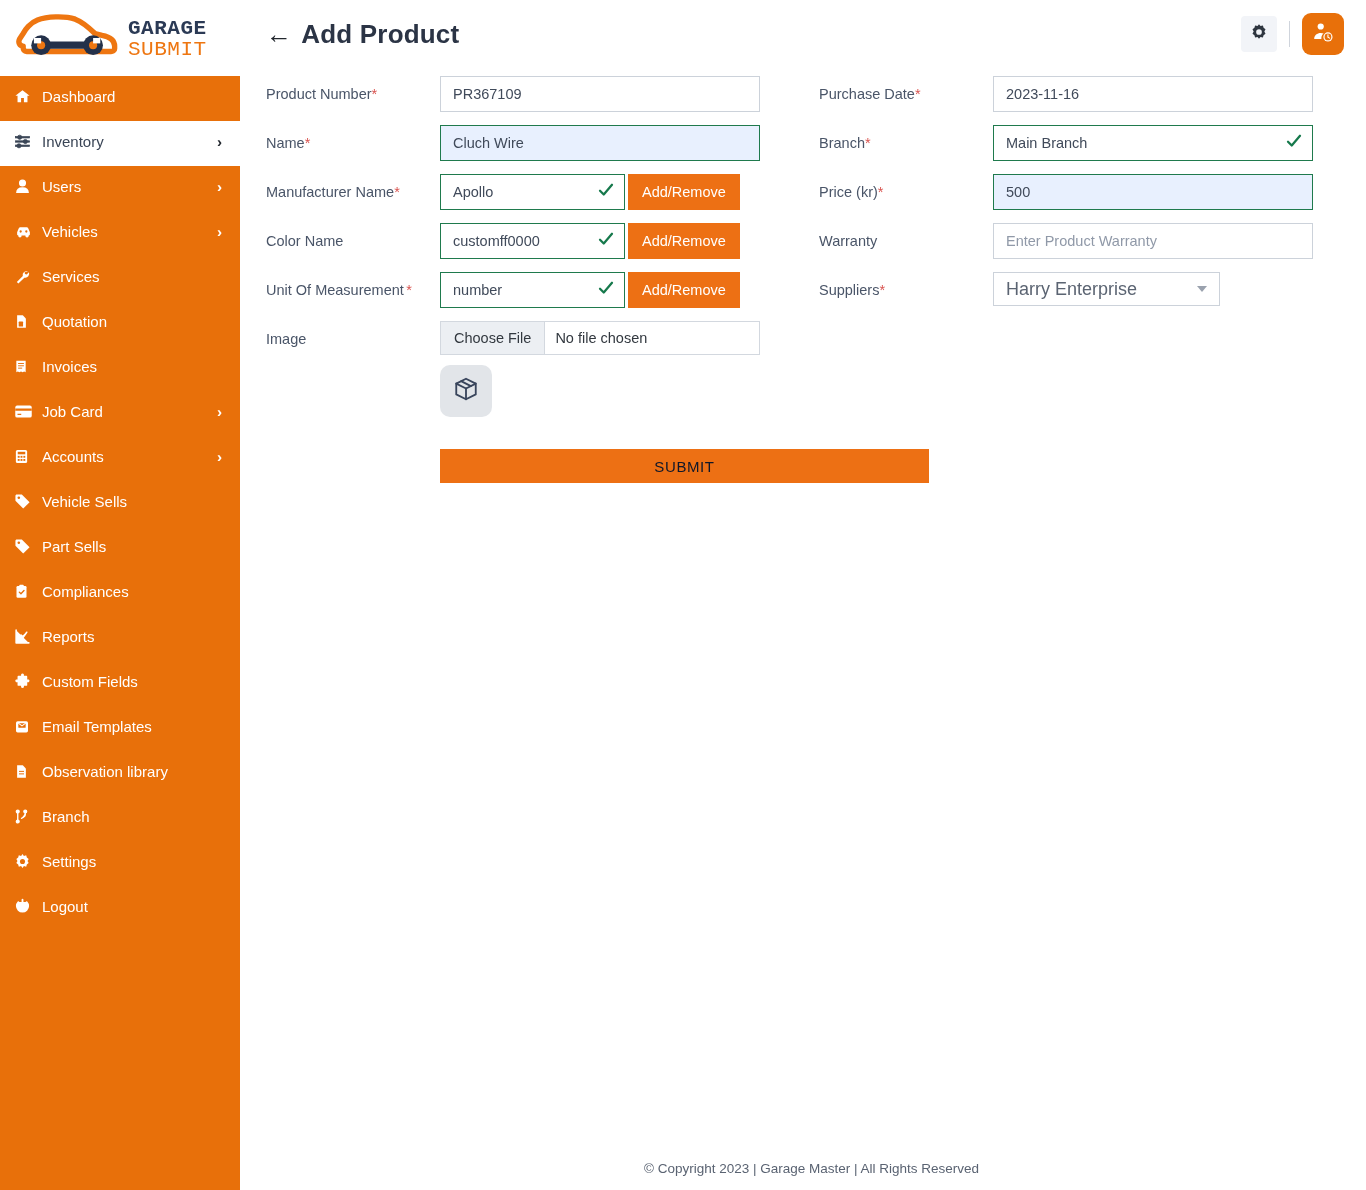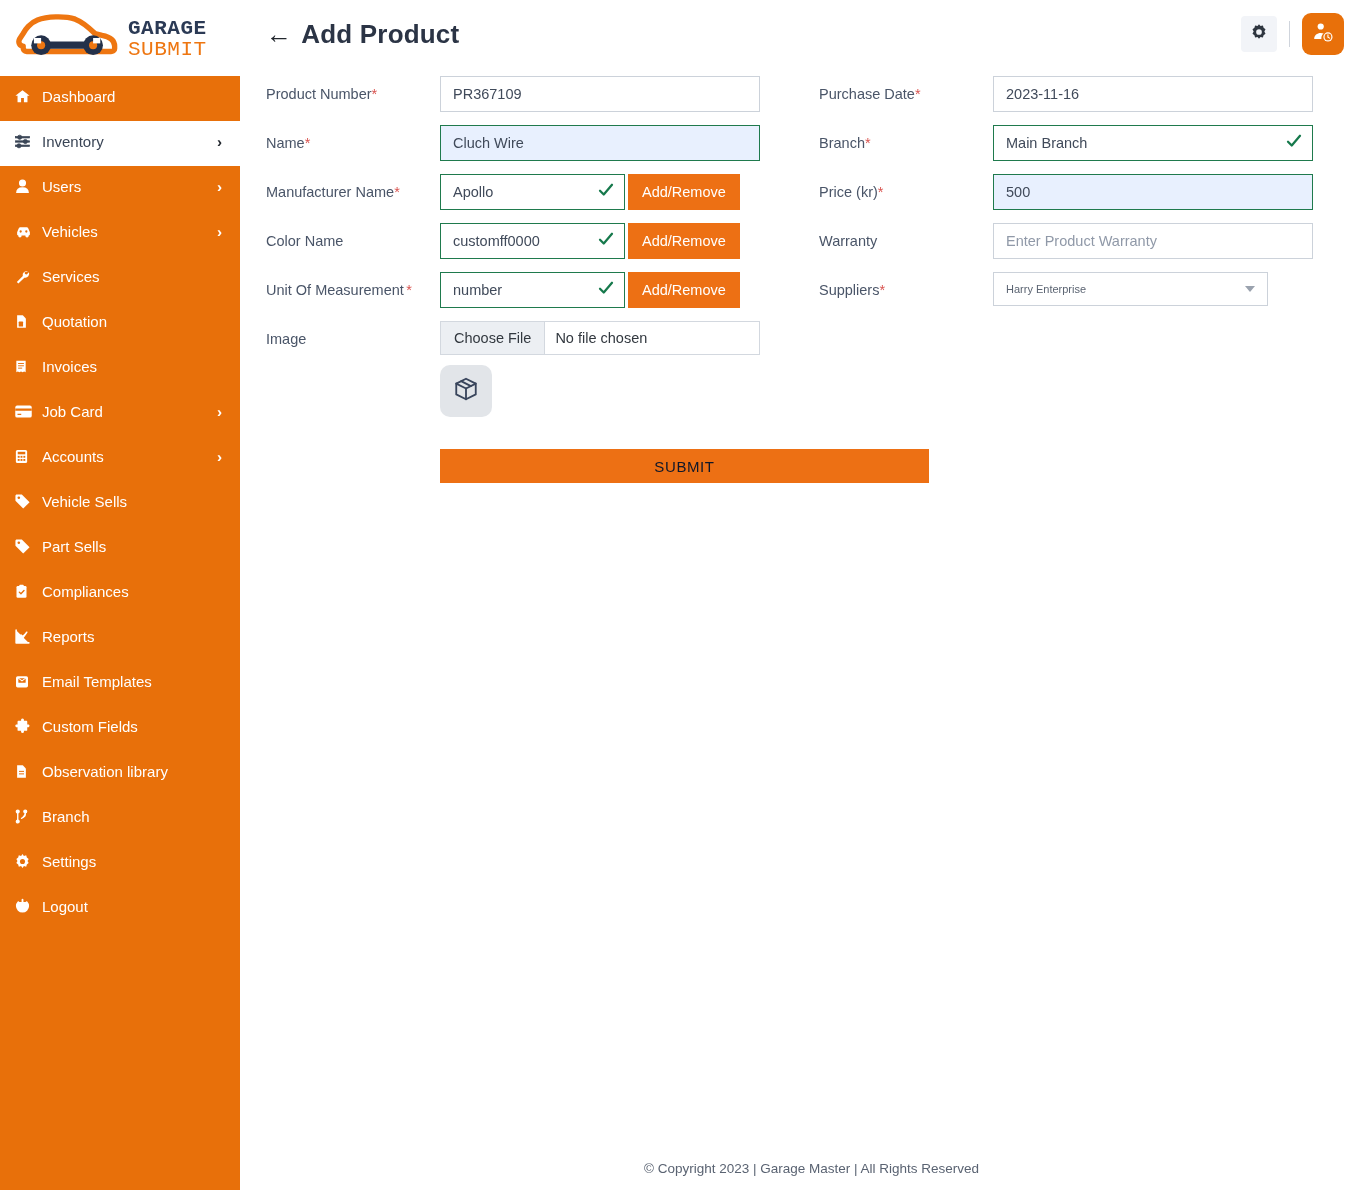--- a/index.html
+++ b/index.html
@@ -182,25 +182,25 @@
     color: #ffffff;
     border: none;
     font-size: 14.5px;
     padding: 0 14px;
     margin-left: 3px;
     cursor: pointer;
     font-family: "Liberation Sans", sans-serif;
     white-space: nowrap;
   }
   .select-box {
-    width: 275px;
+    width: 227px;
     height: 34px;
     border: 1px solid #ccd2da;
     background: #ffffff;
-    font-size: 11px;
+    font-size: 18px;
     color: #5b6472;
     padding: 12px 12px;
     display: flex;
     align-items: center;
     cursor: pointer;
     position: relative;
   }
   .select-box .caret {
     margin-left: auto;
     width: 0; height: 0;
@@ -433,36 +433,36 @@
           <svg width="17" height="17" viewBox="0 0 24 24" fill="none" stroke="#fff" stroke-width="2.2" stroke-linecap="round" stroke-linejoin="round">
               <path d="M3 3 v18 h18"></path>
               <path d="M6 15 l4-5 3 3 5-7"></path>
             </svg>
         </span>
         <span class="lbl">Reports</span>
       </div>
 
       <div class="nav-item">
         <span class="ico">
+          <svg width="17" height="17" viewBox="0 0 24 24">
+              <path d="M10 2 a2.3 2.3 0 0 1 4 0 v2 h3.5 a1.2 1.2 0 0 1 1.2 1.2 V9 h2 a2.3 2.3 0 0 1 0 4 h-2 v3.8 a1.2 1.2 0 0 1-1.2 1.2 H14 v2 a2.3 2.3 0 0 1-4 0 v-2 H6.2 A1.2 1.2 0 0 1 5 16.8 V13 H3 a2.3 2.3 0 0 1 0-4 h2 V5.2 A1.2 1.2 0 0 1 6.2 4 H10 Z"></path>
+            </svg>
+        </span>
+        <span class="lbl">Custom Fields</span>
+      </div>
+
+      <div class="nav-item">
+        <span class="ico">
           <svg width="16" height="17" viewBox="0 0 24 24">
               <rect x="3" y="4" width="18" height="17" rx="2.5"></rect>
               <rect x="6.5" y="7" width="11" height="7" rx="1" fill="#e8700a"></rect>
               <path d="M6.5 7 l5.5 4 5.5-4" fill="none" stroke="#fff" stroke-width="1.6"></path>
             </svg>
         </span>
         <span class="lbl">Email Templates</span>
-      </div>
-
-      <div class="nav-item">
-        <span class="ico">
-          <svg width="17" height="17" viewBox="0 0 24 24">
-              <path d="M10 2 a2.3 2.3 0 0 1 4 0 v2 h3.5 a1.2 1.2 0 0 1 1.2 1.2 V9 h2 a2.3 2.3 0 0 1 0 4 h-2 v3.8 a1.2 1.2 0 0 1-1.2 1.2 H14 v2 a2.3 2.3 0 0 1-4 0 v-2 H6.2 A1.2 1.2 0 0 1 5 16.8 V13 H3 a2.3 2.3 0 0 1 0-4 h2 V5.2 A1.2 1.2 0 0 1 6.2 4 H10 Z"></path>
-            </svg>
-        </span>
-        <span class="lbl">Custom Fields</span>
       </div>
 
       <div class="nav-item">
         <span class="ico">
           <svg width="15" height="17" viewBox="0 0 24 24">
               <path d="M5 2 h9 l5 5 v15 H5 Z"></path>
               <rect x="8" y="11" width="8" height="1.6" fill="#e8700a"></rect>
               <rect x="8" y="15" width="8" height="1.6" fill="#e8700a"></rect>
             </svg>
         </span>

